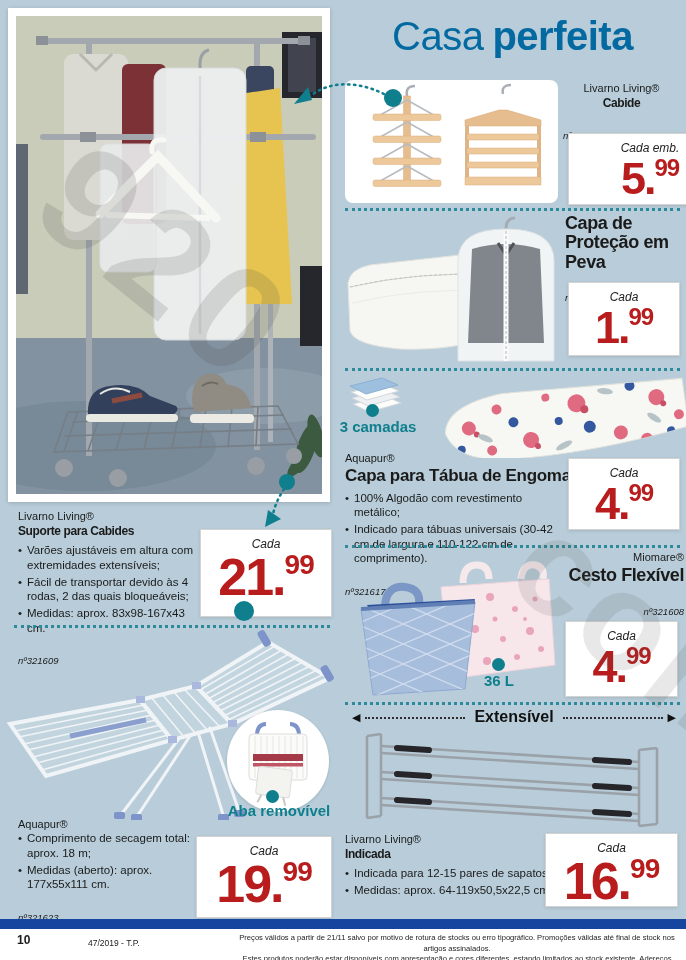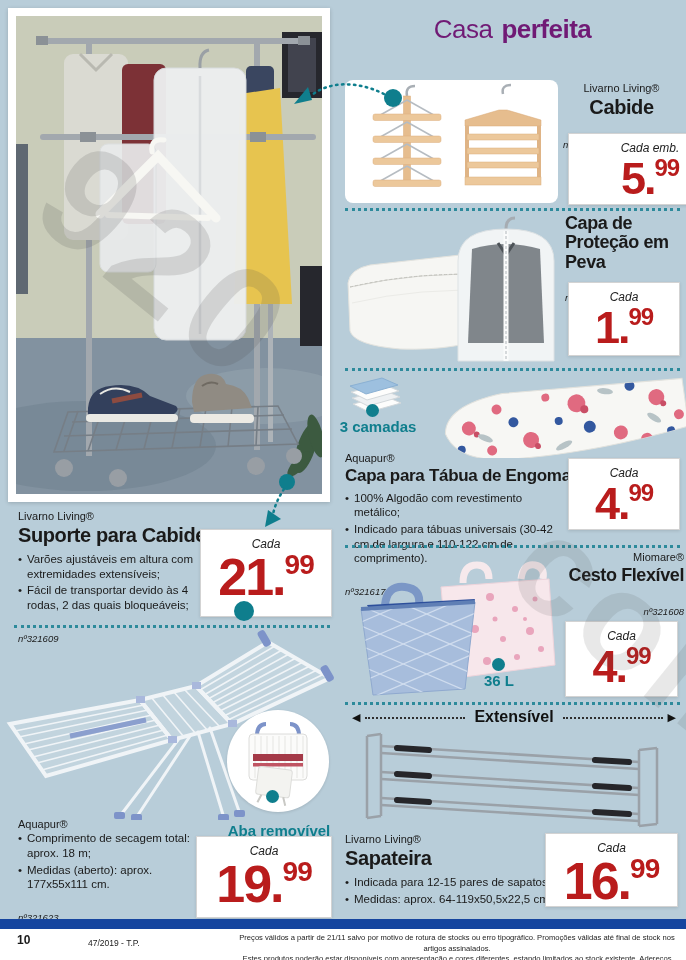--- a/index.html
+++ b/index.html
@@ -1,30 +1,30 @@
 <!DOCTYPE html>
 <html><head>
 <meta charset="utf-8">
 <style>
   * { box-sizing: border-box; }
   body { margin:0; background:#888; font-family:"Liberation Sans", sans-serif; }
   #page { position:relative; width:686px; height:960px; margin:0 auto; background:#b8cdd9; overflow:hidden; color:#1a1a1a; }
   .abs { position:absolute; }
 
   
-  .title { font-size:26px; color:#701a75; text-align:center; letter-spacing:-0.5px; }
+  .title { font-size:40px; color:#0369a1; text-align:center; letter-spacing:-0.5px; }
   .title .reg { font-weight:400; }
   .title .bold { font-weight:700; margin-left:9px; }
 
   
   .photo-card { background:#fff; padding:8px; box-shadow:0 1px 4px rgba(0,0,0,.18); }
 
   
   .brand { font-size:11px; line-height:1.2; }
-  .pname { font-size:20px; font-weight:700; line-height:1.08; margin:2px 0 5px; letter-spacing:-0.4px; }
+  .pname { font-size:12px; font-weight:700; line-height:1.08; margin:2px 0 5px; letter-spacing:-0.4px; }
   .pname.nowrap { white-space:nowrap; }
   .pname.sm { font-size:17px; letter-spacing:-0.3px; }
   .pname.md { font-size:18px; }
   .bullets { margin:0; padding:0; list-style:none; font-size:11.5px; line-height:1.28; }
   .bullets li { position:relative; padding-left:9px; margin-bottom:2px; }
   .bullets li::before { content:"•"; position:absolute; left:0; top:0; }
   .ref { font-size:9.5px; margin-top:20px;font-style:italic; }
   .center { text-align:center; }
 
   
@@ -145,20 +145,21 @@
     <path d="M26 17 C 19 28, 17 34, 15 42" stroke="#0f7e8d" stroke-width="2.5" fill="none" stroke-dasharray="1.5 4.5" stroke-linecap="round"></path>
     <polygon points="7,55 10,38 23,47" fill="#0f7e8d"></polygon>
   </svg>
 
   <div class="abs" style="left:18px; top:510px; width:195px;">
     <div class="brand">Livarno Living®</div>
     <div class="pname nowrap">Suporte para Cabides</div>
     <ul class="bullets" style="width:185px;">
       <li>Varões ajustáveis em altura com extremidades extensíveis;</li>
       <li>Fácil de transportar devido às 4 rodas, 2 das quais bloqueáveis;</li>
+      <li>Medidas: aprox. 83x98-167x43 cm.</li>
     </ul>
     <div class="ref">nº321609</div>
   </div>
 
   <div class="abs pricebox" style="left:200px; top:529px; width:132px; height:88px;">
     <div class="punit">Cada</div>
     <div class="pval"><span class="pint">21.</span><span class="psup">99</span></div>
   </div>
 
   <div class="abs dot lg" style="left:234px; top:601px; z-index:21;"></div>
@@ -214,21 +215,21 @@
       </g>
       <rect x="26" y="44" width="50" height="7" fill="#a43a48"></rect>
       <rect x="26" y="53" width="50" height="3.5" fill="#c05563"></rect>
       <g transform="rotate(7 46 72)">
         <rect x="30" y="58" width="34" height="28" rx="3" fill="#f3f3f0" stroke="#ddddda"></rect>
         <path d="M36 86 l-3 8 M58 86 l3 8" stroke="#c9c9c5" stroke-width="2"></path>
       </g>
     </svg>
   </div>
   <div class="abs dot" style="left:266px; top:790px;"></div>
-  <div class="abs badge" style="left:220px; top:802px; width:118px;margin-top:20px;">Aba removível</div>
+  <div class="abs badge" style="left:220px; top:802px; width:118px;">Aba removível</div>
 
   <div class="abs" style="left:18px; top:818px; width:178px;">
     <div class="brand">Aquapur®</div>
     <ul class="bullets">
       <li>Comprimento de secagem total: aprox. 18 m;</li>
       <li>Medidas (aberto): aprox. 177x55x111 cm.</li>
     </ul>
     <div class="ref">nº321623</div>
   </div>
 
@@ -466,21 +467,21 @@
         <path d="M52 48 L84 50"></path>
           <path d="M250 60 L284 62"></path>
         <path d="M52 74 L84 76"></path>
           <path d="M250 86 L284 88"></path>
       </g>
     </svg>
   </div>
 
   <div class="abs" style="left:345px; top:833px; width:208px;">
     <div class="brand">Livarno Living®</div>
-    <div class="pname">Sapateira</div>
+    <div class="pname">Indicada</div>
     <ul class="bullets">
       <li>Indicada para 12-15 pares de sapatos;</li>
       <li>Medidas: aprox. 64-119x50,5x22,5 cm.</li>
     </ul>
     <div class="ref">nº321625</div>
   </div>
   <div class="abs pricebox" style="left:545px; top:833px; width:133px; height:74px;">
     <div class="punit">Cada</div>
     <div class="pval"><span class="pint">16.</span><span class="psup">99</span></div>
   </div>

